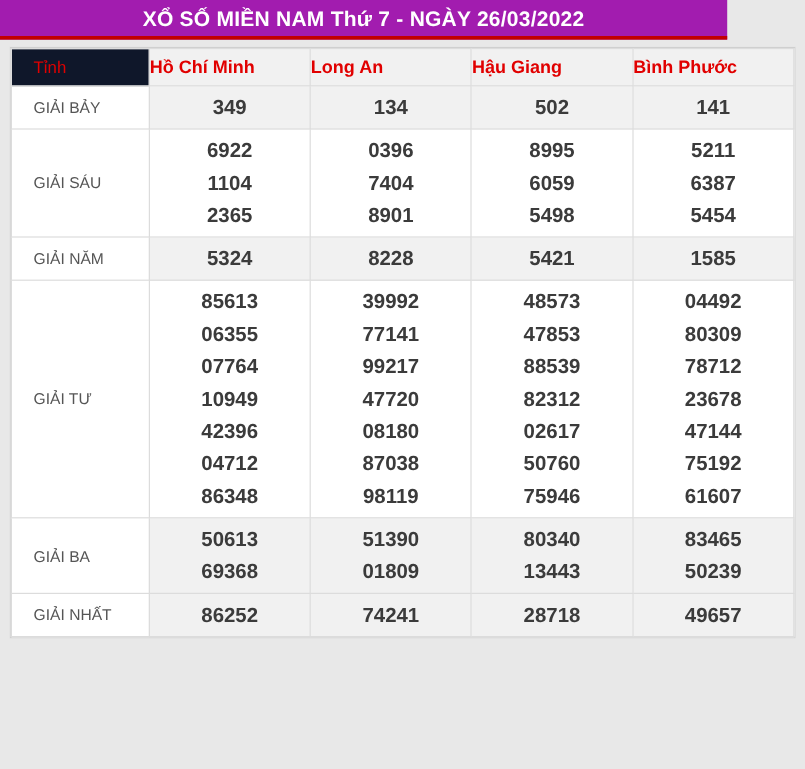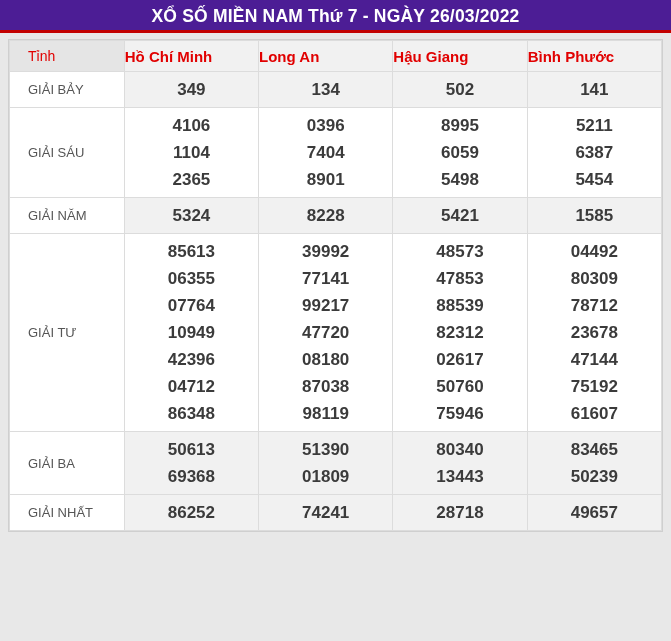--- a/index.html
+++ b/index.html
@@ -3,23 +3,23 @@
 <meta charset="utf-8">
 <style>
   * { margin: 0; padding: 0; box-sizing: border-box; }
   html, body {
     width: 671px; height: 641px;
     background: #e8e8e8;
     font-family: "Liberation Sans", "DejaVu Sans", sans-serif;
     overflow: hidden;
   }
   .title-bar {
-    width: 671px;
+    width: 606px;
     height: 33px;
-    background: #4c1d95;
+    background: #a21caf;
     border-bottom: 3px solid #c20000;
     color: #ffffff;
     font-weight: bold;
     font-size: 17.5px;
     text-align: center;
     line-height: 33px;
     letter-spacing: 0.2px;
   }
   .table-wrap {
     margin: 6px 8px 0 8px;
@@ -31,21 +31,21 @@
     border-collapse: collapse;
     table-layout: fixed;
   }
   col.c-label { width: 17.6%; }
   col.c-prov  { width: 20.6%; }
   th, td {
     border: 1px solid #dcdcdc;
     vertical-align: middle;
   }
   th.corner {
-    background: #e5e5e5;
+    background: #0f172a;
     color: #e10000;
     font-weight: normal;
     font-size: 14px;
     text-align: left;
     padding: 6px 0 6px 18px;
     height: 31px;
   }
   th.prov {
     background: #f1f1f1;
     color: #e10000;
@@ -111,21 +111,21 @@
           <td class="value-cell">
             <div class="num">502</div>
           </td>
           <td class="value-cell">
             <div class="num">141</div>
           </td>
         </tr>
         <tr>
           <td class="label-cell">GIẢI SÁU</td>
           <td class="value-cell">
-            <div class="num">4106</div>
+            <div class="num">6922</div>
             <div class="num">1104</div>
             <div class="num">2365</div>
           </td>
           <td class="value-cell">
             <div class="num">0396</div>
             <div class="num">7404</div>
             <div class="num">8901</div>
           </td>
           <td class="value-cell">
             <div class="num">8995</div>

